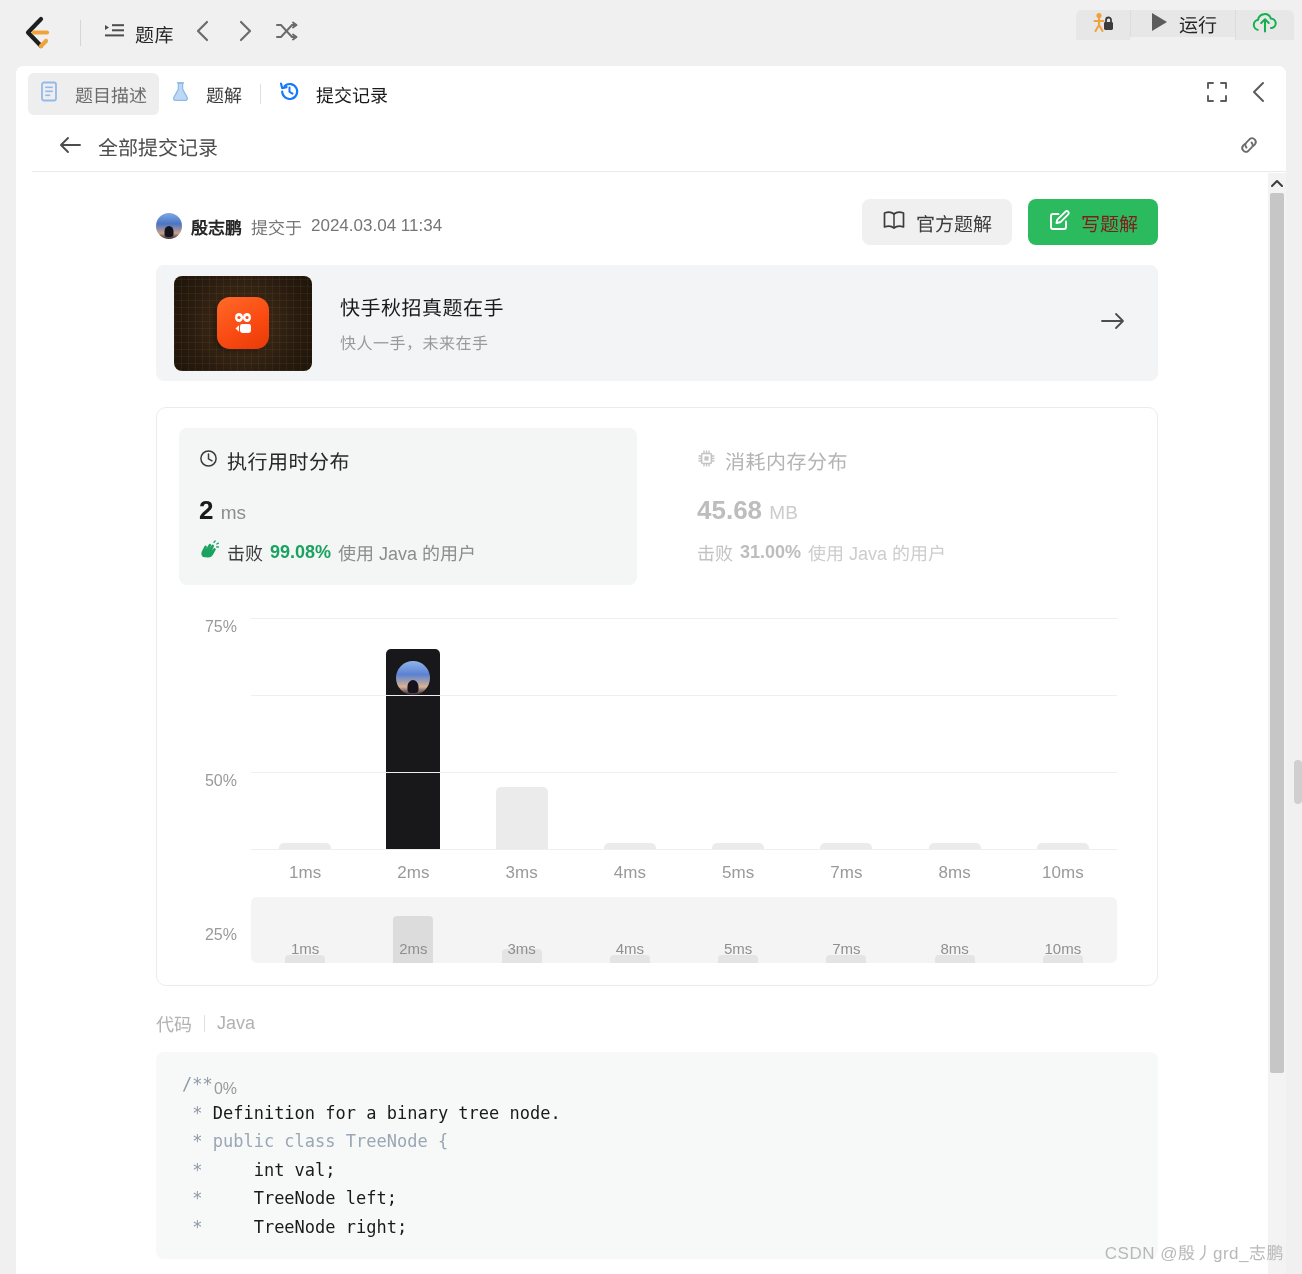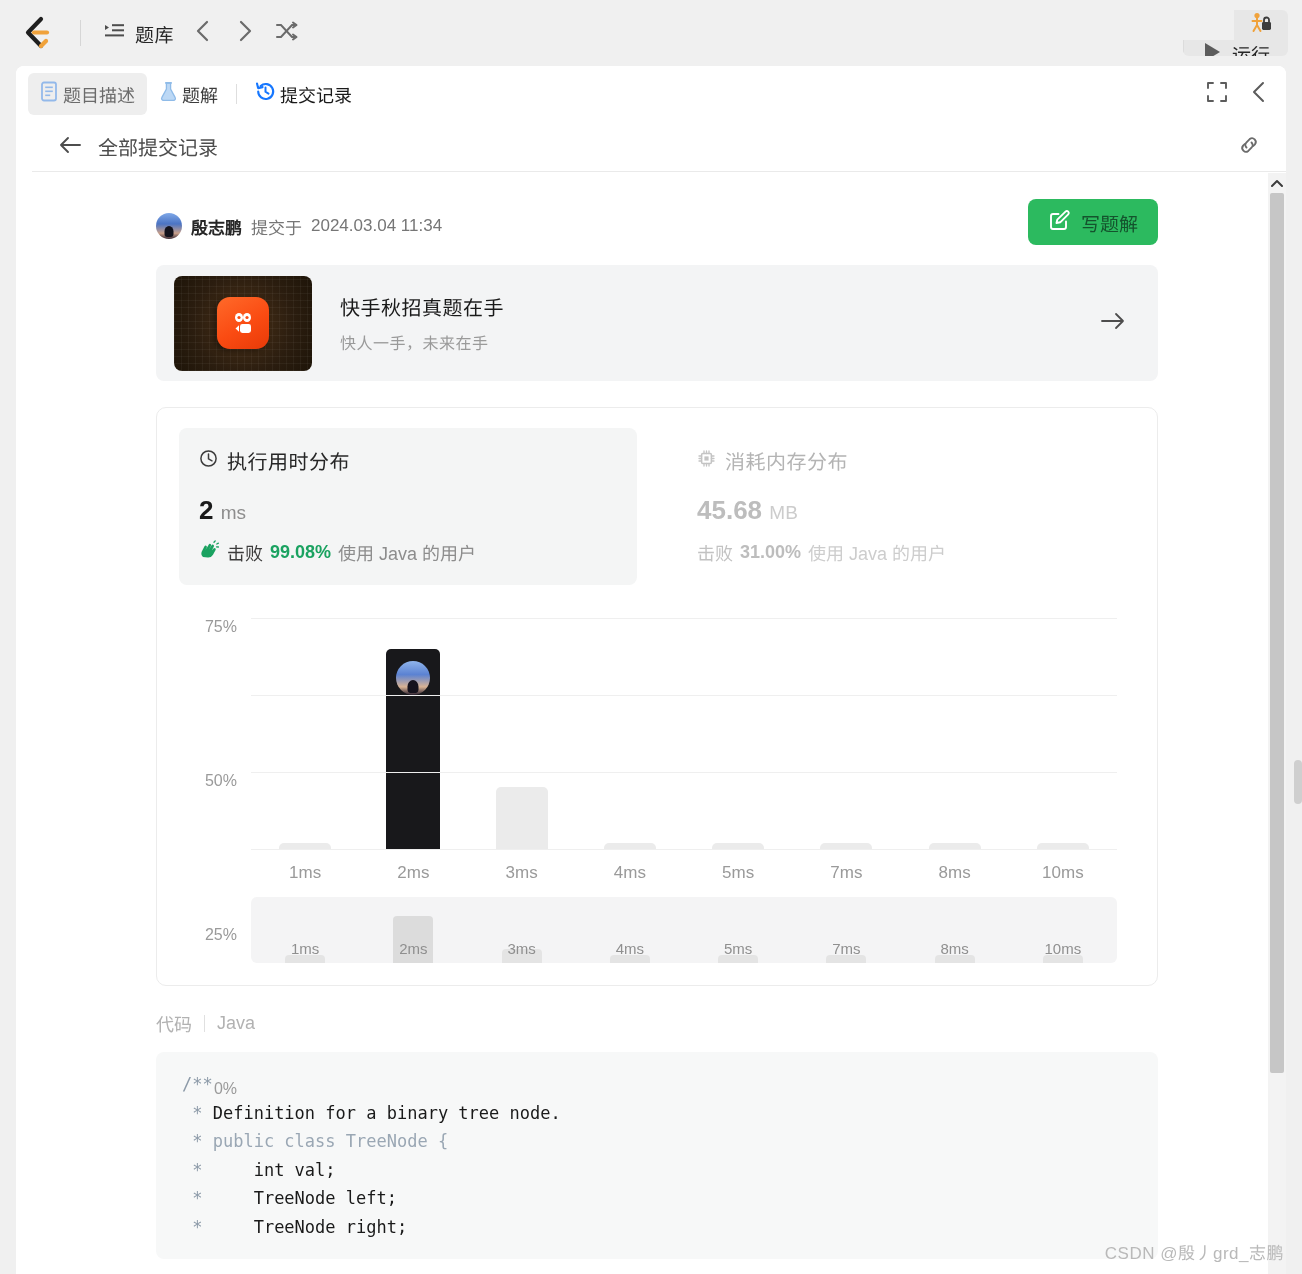--- a/index.html
+++ b/index.html
@@ -23,23 +23,23 @@
   .nav-pill {
     display: flex; align-items: center; gap: 10px;
     padding: 6px 8px; border-radius: 6px; cursor: pointer;
   }
   .nav-pill-label { font-size: 19px; color: #262626; letter-spacing: .5px; }
   .nav-icon-btn {
     width: 42px; height: 38px; display: flex; align-items: center; justify-content: center;
     cursor: pointer; border-radius: 6px;
   }
   .nav-right {
-    position: absolute; right: 14px; top: 10px;
-    display: flex; align-items: flex-end; height: 46px;
-    border-radius: 6px; overflow: hidden; flex-direction: column;
+    position: absolute; right: 8px; top: 10px;
+    display: flex; align-items: flex-start; height: 46px;
+    border-radius: 6px; overflow: hidden;
   }
   .nav-right-seg {
     background: #e7e7e7; display: flex; align-items: center; justify-content: center;
     cursor: pointer; padding: 0 14px;
   }
   .nav-right-seg.run { gap: 10px; padding: 0 18px; }
   .nav-right-seg + .nav-right-seg { border-left: 1px solid #dcdcdc; }
   .run-label { font-size: 19px; color: #262626; }
 
   
@@ -49,21 +49,21 @@
     background: #ffffff;
     border-radius: 8px 8px 0 0;
     overflow: hidden;
   }
   .tabbar {
     height: 56px; display: flex; align-items: center;
     padding: 0 12px; position: relative;
     background: #fff;
   }
   .tab {
-    display: flex; align-items: center; gap: 4px;
+    display: flex; align-items: center; gap: 16px;
     padding: 8px 12px; border-radius: 6px; cursor: pointer;
     font-size: 18px;
   }
   .tab.muted { background: #eeeeee; color: #6b6b6b; }
   .tab.plain { color: #3c3c3c; }
   .tab.active { color: #1a1a1a; }
   .tab-sep { width: 1px; height: 20px; background: #dedede; margin: 0 6px; }
   .tabbar-right {
     position: absolute; right: 18px; top: 0; height: 56px;
     display: flex; align-items: center; gap: 22px;
@@ -104,21 +104,21 @@
   .submit-meta { font-size: 17px; color: #767676; }
 
   .header-actions { position: absolute; right: 110px; top: 26px; display: flex; gap: 16px; }
   .btn {
     display: flex; align-items: center; gap: 10px;
     height: 46px; padding: 0 20px; border-radius: 8px;
     font-size: 19px; cursor: pointer; border: none;
     font-family: inherit;
   }
   .btn-light { background: #f0f0f0; color: #3c3c3c; }
-  .btn-green { background: #2cba5f; color: #14532d; }
+  .btn-green { background: #2cba5f; color: #7f1d1d; }
 
   
   .ad {
     margin-top: 26px; height: 116px; background: #f3f4f5;
     border-radius: 8px; display: flex; align-items: center;
     padding: 0 18px; cursor: pointer; position: relative;
   }
   .ad-thumb {
     width: 138px; height: 95px; border-radius: 8px; flex: none;
     background:
@@ -388,20 +388,29 @@
 
 
       <div class="submit-line">
         <div class="avatar"></div>
         <span class="submit-user">殷志鹏</span>
         <span class="submit-meta">提交于</span>
         <span class="submit-meta">2024.03.04 11:34</span>
       </div>
 
       <div class="header-actions">
+        <button class="btn btn-light">
+          <span>
+            <svg width="24" height="20" viewBox="0 0 24 20">
+              <path d="M12 4 C9.5 2 5.5 2 2.5 3 V17 C5.5 16 9.5 16 12 18 C14.5 16 18.5 16 21.5 17 V3 C18.5 2 14.5 2 12 4 Z" fill="none" stroke="#3c3c3c" stroke-width="1.7" stroke-linejoin="round"></path>
+              <path d="M12 4 V18" fill="none" stroke="#3c3c3c" stroke-width="1.5"></path>
+            </svg>
+          </span>
+          <span>官方题解</span>
+        </button>
         <button class="btn btn-green">
           <span>
             <svg width="23" height="22" viewBox="0 0 23 22">
               <path d="M18 12.5 V18 a2 2 0 0 1 -2 2 H5 a2 2 0 0 1 -2 -2 V7 a2 2 0 0 1 2 -2 h5.5" fill="none" stroke="#ffffff" stroke-width="1.9" stroke-linecap="round"></path>
               <path d="M8.5 14 L9.3 10.6 L17.5 2.6 a1.9 1.9 0 0 1 2.7 2.7 L12.2 13.3 Z" fill="none" stroke="#ffffff" stroke-width="1.9" stroke-linejoin="round"></path>
             </svg>
           </span>
           <span>写题解</span>
         </button>
       </div>

